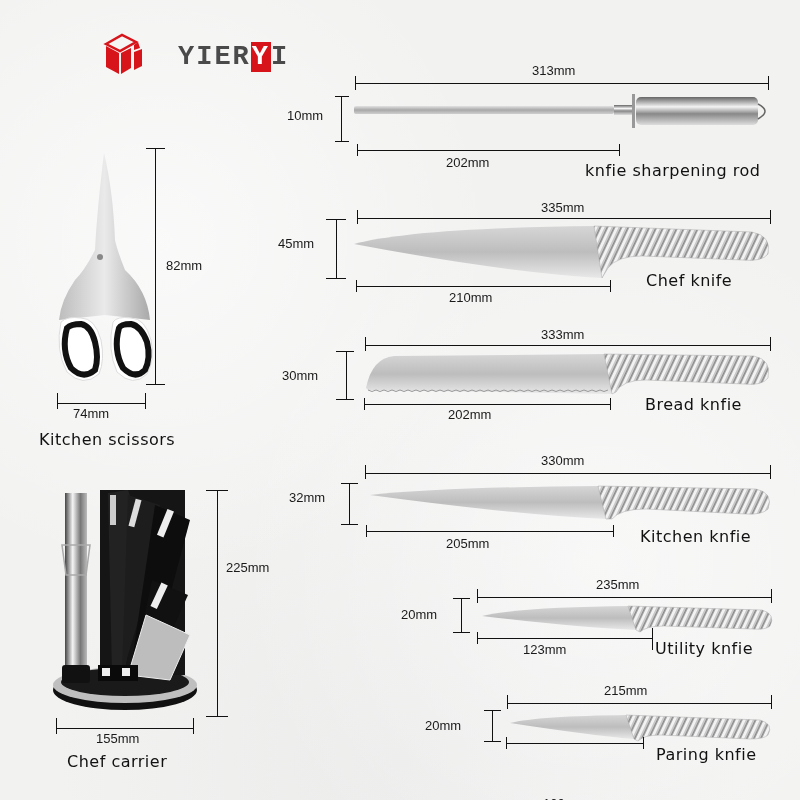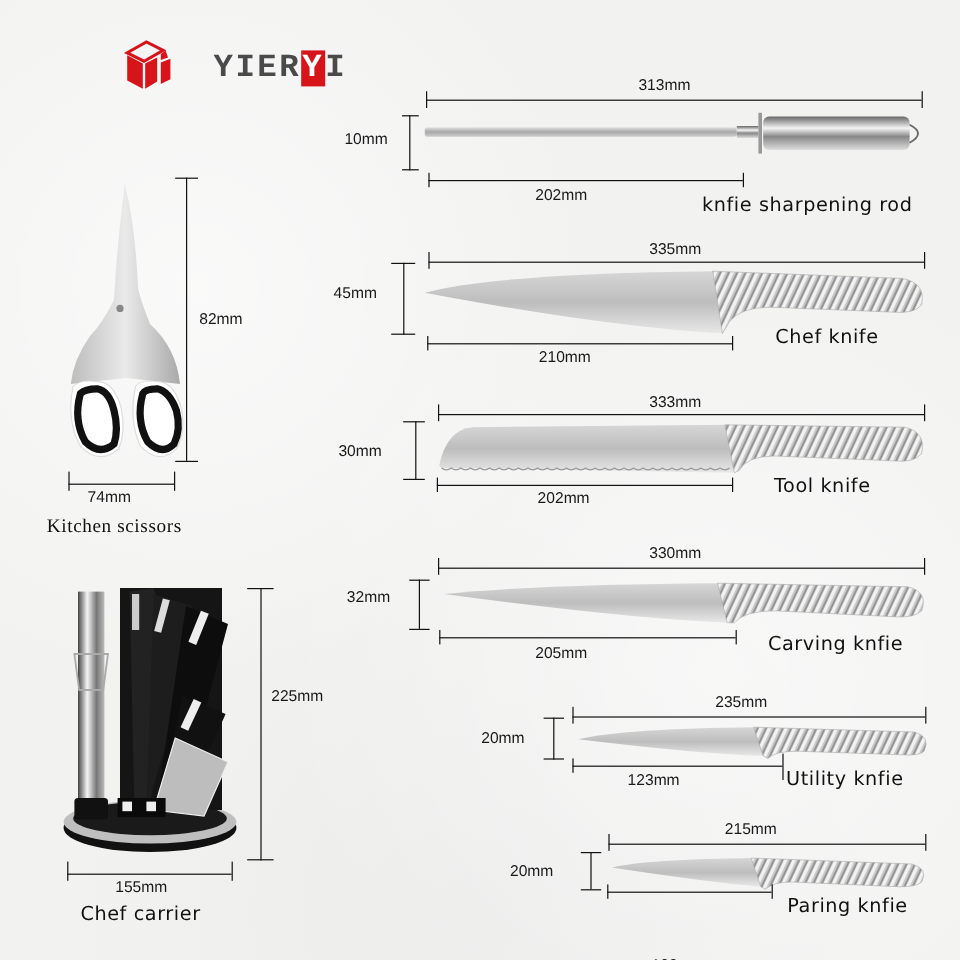--- a/index.html
+++ b/index.html
@@ -124,21 +124,21 @@
   <svg style="left:364px;top:352px;" width="410" height="46" viewBox="0 0 410 46">
     <path d="M2,36 Q8,6 30,4 L242,2 L248,42 L4,38 Z" fill="url(#bladeg)"></path>
     <path d="M4,38 q4,3 8,0 q4,3 8,0 q4,3 8,0 q4,3 8,0 q4,3 8,0 q4,3 8,0 q4,3 8,0 q4,3 8,0 q4,3 8,0 q4,3 8,0 q4,3 8,0 q4,3 8,0 q4,3 8,0 q4,3 8,0 q4,3 8,0 q4,3 8,0 q4,3 8,0 q4,3 8,0 q4,3 8,0 q4,3 8,0 q4,3 8,0 q4,3 8,0 q4,3 8,0 q4,3 8,0 q4,3 8,0 q4,3 8,0 q4,3 8,0 q4,3 8,0 q4,3 8,0 q4,3 8,0" fill="none" stroke="#999" stroke-width="1"></path>
     <path d="M240,2 L390,4 Q408,8 404,26 Q398,34 380,32 L282,28 Q258,28 252,40 L248,42 Z" fill="url(#twist)" stroke="#aaa" stroke-width="0.5"></path>
   </svg>
 
   <div class="hline" style="left:364px;top:404px;width:246px;"></div>
   <div class="vline" style="left:364px;top:398px;height:12px;"></div>
   <div class="vline" style="left:610px;top:398px;height:12px;"></div>
   <div class="lbl" style="left:448px;top:407px;">202mm</div>
-  <div class="name" style="left:645px;top:395px;">Tool knife</div>
+  <div class="name" style="left:645px;top:395px;">Bread knfie</div>
 </div>
 
 <div>
   <div class="hline" style="left:365px;top:473px;width:405px;"></div>
   <div class="vline" style="left:365px;top:465px;height:14px;"></div>
   <div class="vline" style="left:770px;top:465px;height:14px;"></div>
   <div class="lbl" style="left:541px;top:453px;">330mm</div>
 
   <div class="vline" style="left:349px;top:483px;height:41px;"></div>
   <div class="hline" style="left:341px;top:483px;width:17px;"></div>
@@ -147,21 +147,21 @@
 
   <svg style="left:368px;top:485px;" width="405" height="40" viewBox="0 0 405 40">
     <path d="M2,10 Q80,2 232,1 L238,34 Q150,30 2,10 Z" fill="url(#bladeg)"></path>
     <path d="M230,1 L388,4 Q406,8 400,24 Q394,30 378,29 L278,24 Q252,24 244,34 L238,34 Z" fill="url(#twist)" stroke="#aaa" stroke-width="0.5"></path>
   </svg>
 
   <div class="hline" style="left:366px;top:531px;width:247px;"></div>
   <div class="vline" style="left:366px;top:525px;height:12px;"></div>
   <div class="vline" style="left:613px;top:525px;height:12px;"></div>
   <div class="lbl" style="left:446px;top:536px;">205mm</div>
-  <div class="name" style="left:640px;top:527px;">Carving knfie</div>
+  <div class="name" style="left:640px;top:527px;">Kitchen knfie</div>
 </div>
 
 <div>
   <div class="hline" style="left:477px;top:597px;width:294px;"></div>
   <div class="vline" style="left:477px;top:589px;height:14px;"></div>
   <div class="vline" style="left:771px;top:589px;height:14px;"></div>
   <div class="lbl" style="left:596px;top:577px;">235mm</div>
 
   <div class="vline" style="left:461px;top:598px;height:35px;"></div>
   <div class="hline" style="left:453px;top:598px;width:17px;"></div>
@@ -222,21 +222,21 @@
 
   <div class="vline" style="left:155px;top:148px;height:236px;"></div>
   <div class="hline" style="left:146px;top:148px;width:19px;"></div>
   <div class="hline" style="left:146px;top:384px;width:19px;"></div>
   <div class="lbl" style="left:166px;top:258px;">82mm</div>
 
   <div class="hline" style="left:57px;top:403px;width:88px;"></div>
   <div class="vline" style="left:57px;top:393px;height:16px;"></div>
   <div class="vline" style="left:145px;top:393px;height:16px;"></div>
   <div class="lbl" style="left:73px;top:406px;">74mm</div>
-  <div class="name" style="left:39px;top:430px;font-family:Liberation Serif, serif;">Kitchen scissors</div>
+  <div class="name" style="left:39px;top:430px;">Kitchen scissors</div>
 </div>
 
 <div>
   <svg style="left:50px;top:485px;" width="150" height="230" viewBox="0 0 150 230">
     <defs>
       <linearGradient id="poleg" x1="0" y1="0" x2="1" y2="0">
         <stop offset="0" stop-color="#444"></stop>
           <stop offset="0.35" stop-color="#f5f5f5"></stop>
           <stop offset="0.7" stop-color="#777"></stop>
           <stop offset="1" stop-color="#bbb"></stop>
@@ -259,20 +259,20 @@
     <path d="M12,60 L40,60 L36,90 L16,90 Z" fill="none" stroke="#aaa" stroke-width="1.5"></path>
     <rect x="12" y="180" width="28" height="18" rx="3" fill="#111"></rect>
     <rect x="48" y="180" width="40" height="16" fill="#0a0a0a"></rect>
     <rect x="52" y="183" width="8" height="8" fill="#eee"></rect>
     <rect x="72" y="183" width="8" height="8" fill="#eee"></rect>
   </svg>
 
   <div class="vline" style="left:217px;top:490px;height:227px;"></div>
   <div class="hline" style="left:206px;top:490px;width:22px;"></div>
   <div class="hline" style="left:206px;top:716px;width:22px;"></div>
-  <div class="lbl" style="left:226px;top:572px;">225mm</div>
+  <div class="lbl" style="left:226px;top:560px;">225mm</div>
 
   <div class="hline" style="left:56px;top:728px;width:137px;"></div>
   <div class="vline" style="left:56px;top:718px;height:16px;"></div>
   <div class="vline" style="left:193px;top:718px;height:16px;"></div>
   <div class="lbl" style="left:96px;top:731px;">155mm</div>
   <div class="name" style="left:67px;top:752px;">Chef carrier</div>
 </div>
 
 </body></html>

